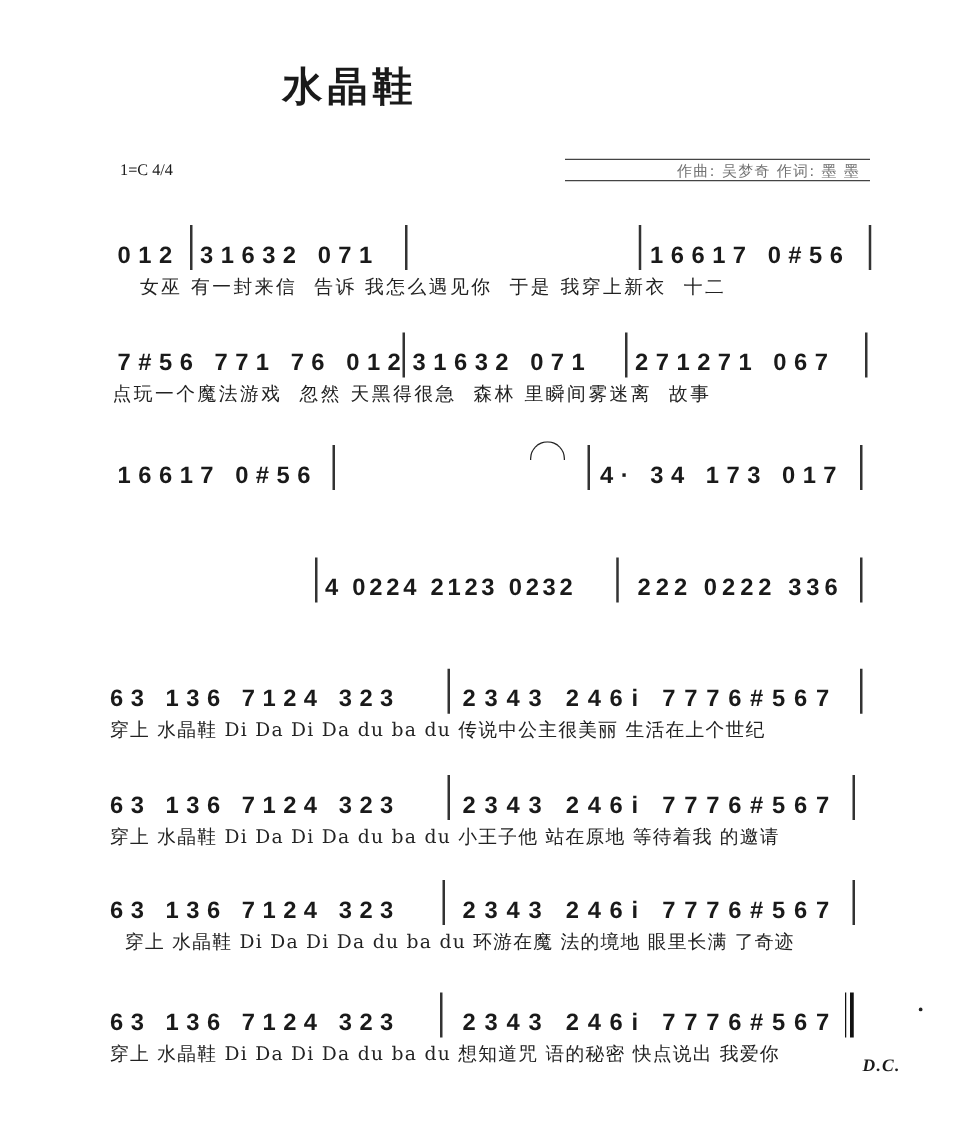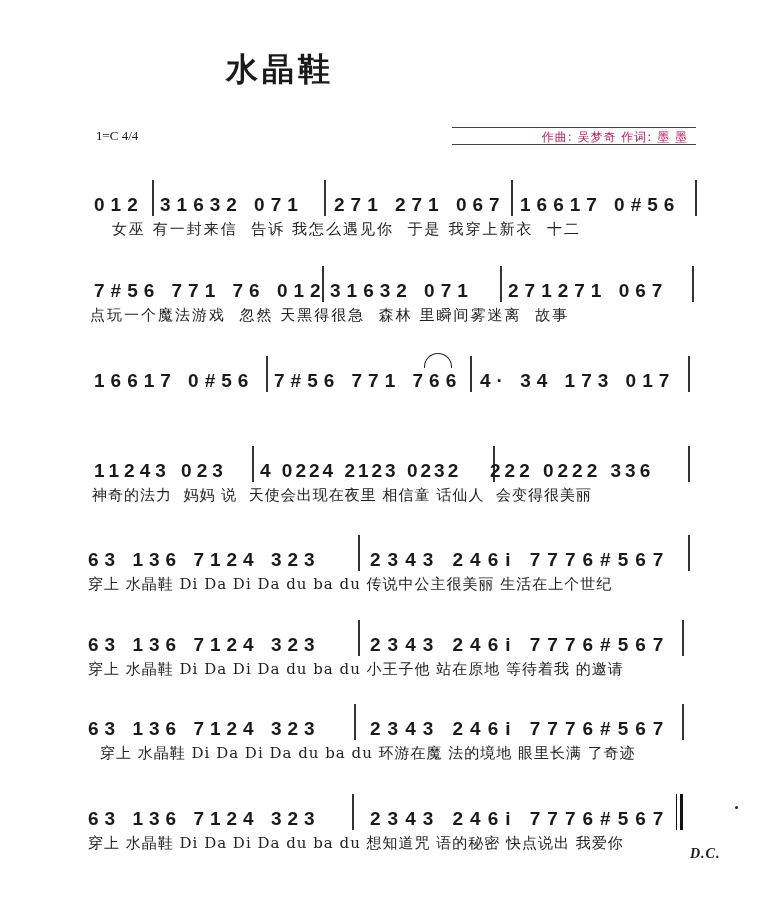--- a/index.html
+++ b/index.html
@@ -14,21 +14,21 @@
     }
     .title span { position: relative; left: -30px; }
     .key {
       position: absolute; left: 96px; top: 128px; font-family: "Liberation Serif", serif;
       font-size: 13px;
     }
     .credits {
       position: absolute; left: 452px; top: 127px; width: 244px; height: 18px;
       border-top: 1px solid #444; border-bottom: 1px solid #444;
       font-size: 12px; line-height: 18px; text-align: right; padding-right: 8px;
-      box-sizing: border-box; letter-spacing: 1px; color: #be185d;
+      box-sizing: border-box; letter-spacing: 1px; color: #737373;
     }
     .row { position: absolute; left: 88px; width: 610px; height: 70px; }
     .notes {
       position: absolute; left: 0; top: 0; height: 30px; width: 100%;
       font-family: "Liberation Sans", sans-serif; font-weight: bold; font-size: 19px;
       white-space: pre; letter-spacing: 0px;
     }
     .measure {
       position: absolute; top: 0; height: 30px; display: flex; align-items: flex-end;
       justify-content: space-between; box-sizing: border-box;
@@ -59,21 +59,20 @@
 <div class="title"><span>水晶鞋</span></div>
 <div class="key">1=C  4/4</div>
 <div class="credits">作曲: 吴梦奇  作词: 墨 墨</div>
 
 <div class="row" style="top:186px;">
   <div class="notes">
     <div class="measure" style="left:6px;width:54px;letter-spacing:6px;">012</div>
     <div class="bar" style="left:64px;"></div>
     <div class="measure" style="left:72px;width:158px;letter-spacing:6px;">31632 071</div>
     <div class="bar" style="left:236px;"></div>
-    <div class="measure" style="left:246px;width:178px;letter-spacing:6px;">271 271 067</div>
     <div class="bar" style="left:423px;"></div>
     <div class="measure" style="left:432px;width:170px;letter-spacing:6px;">16617 0#56</div>
     <div class="bar" style="left:607px;"></div>
   </div>
   <div class="lyrics" style="left:24px;">女巫 有一封来信  告诉 我怎么遇见你  于是 我穿上新衣  十二</div>
 </div>
 
 <div class="row" style="top:272px;">
   <div class="notes">
     <div class="measure" style="left:6px;width:220px;letter-spacing:6px;">7#56 771 76 012</div>
@@ -84,37 +83,34 @@
     <div class="bar" style="left:604px;"></div>
   </div>
   <div class="lyrics" style="left:2px;">点玩一个魔法游戏  忽然 天黑得很急  森林 里瞬间雾迷离  故事</div>
 </div>
 
 <div class="slur"></div>
 <div class="row" style="top:362px;">
   <div class="notes">
     <div class="measure" style="left:6px;width:160px;letter-spacing:6px;">16617 0#56</div>
     <div class="bar" style="left:178px;"></div>
-    <div class="measure" style="left:186px;width:184px;letter-spacing:6px;">7#56 771 766</div>
     <div class="bar" style="left:382px;"></div>
     <div class="measure" style="left:392px;width:198px;letter-spacing:6px;">4· 34 173 017</div>
     <div class="bar" style="left:600px;"></div>
   </div>
 </div>
 
 <div class="row" style="top:452px;">
   <div class="notes">
-    <div class="measure" style="left:6px;width:148px;letter-spacing:5px;">11243 023</div>
     <div class="bar" style="left:164px;"></div>
     <div class="measure" style="left:172px;width:220px;letter-spacing:3px;">4 0224 2123 0232</div>
     <div class="bar" style="left:405px;"></div>
-    <div class="measure" style="left:402px;width:178px;letter-spacing:4px;">222 0222 336</div>
+    <div class="measure" style="left:422px;width:178px;letter-spacing:4px;">222 0222 336</div>
     <div class="bar" style="left:600px;"></div>
   </div>
-  <div class="lyrics" style="left:4px;letter-spacing:1px;">神奇的法力  妈妈 说  天使会出现在夜里 相信童 话仙人  会变得很美丽</div>
 </div>
 
 <div class="row" style="top:541px;">
   <div class="notes">
     <div class="measure" style="left:0px;width:245px;letter-spacing:6px;">63 136 7124 323</div>
     <div class="bar" style="left:270px;"></div>
     <div class="measure" style="left:282px;width:316px;letter-spacing:7px;">2343 246i 7776#567</div>
     <div class="bar" style="left:600px;"></div>
   </div>
   <div class="lyrics" style="left:0px;letter-spacing:1px;">穿上 水晶鞋 Di Da Di Da du ba du 传说中公主很美丽 生活在上个世纪</div>

